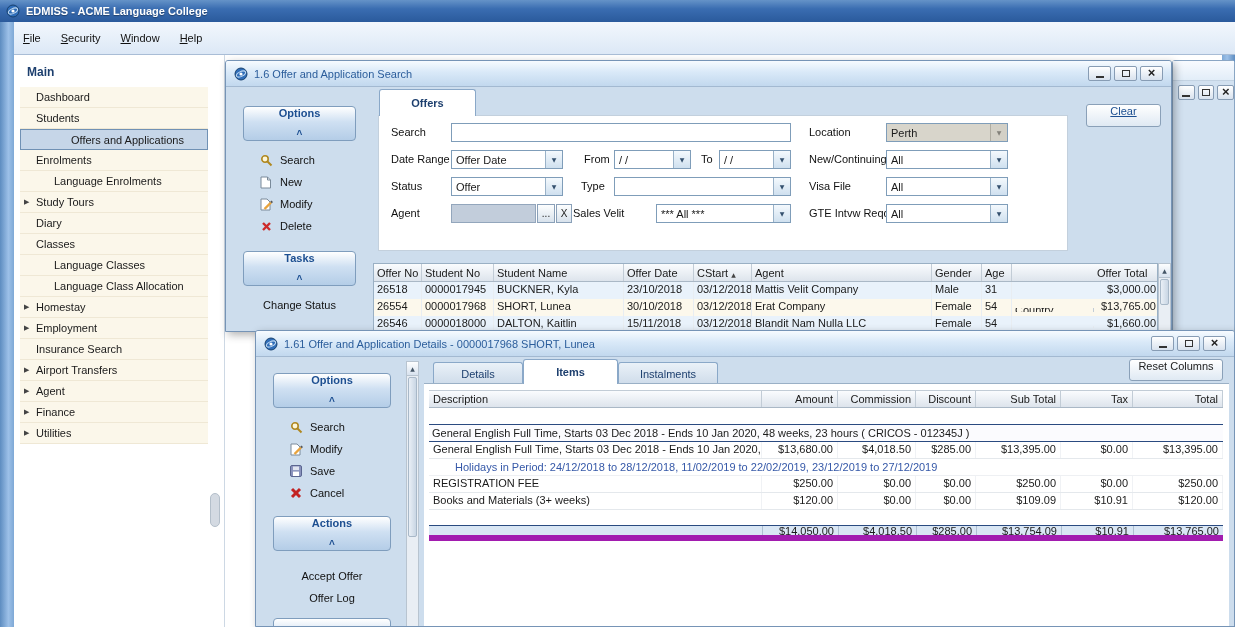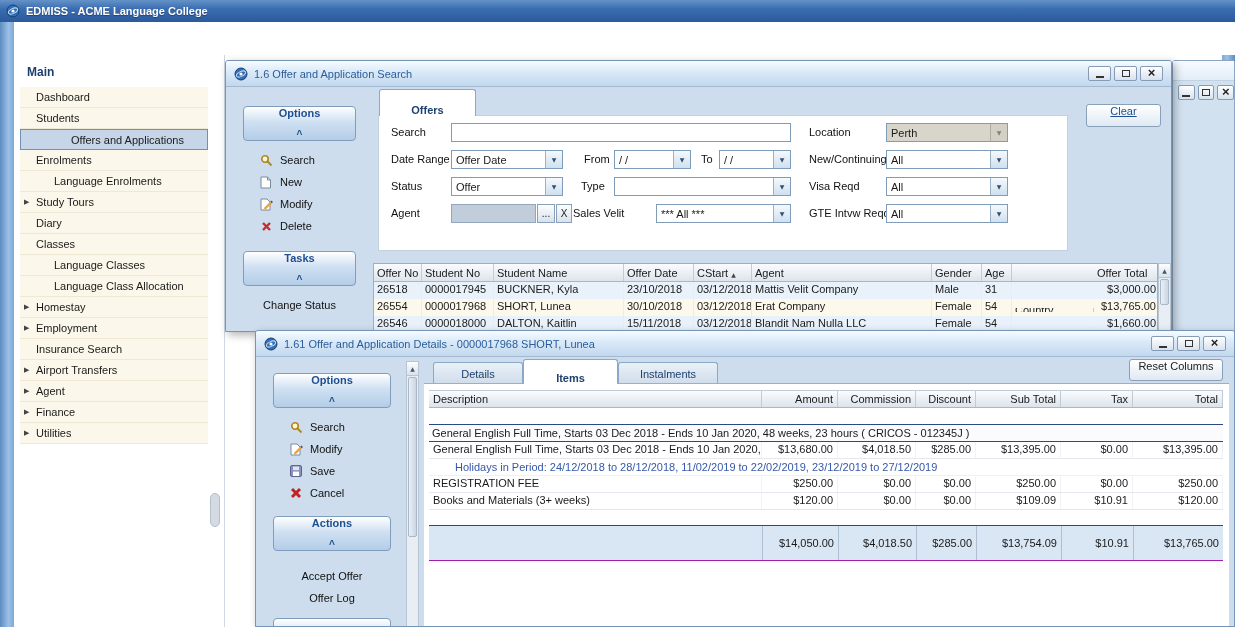--- a/index.html
+++ b/index.html
@@ -42,21 +42,21 @@
 .ph-label{flex:1;}
 .chev{font-weight:bold;color:#1d4f91;font-size:10px;}
 .chev::before{content:"^";}
 .panel-items{padding-top:8px;}
 .panel-item{height:22px;display:flex;align-items:center;gap:7px;padding-left:16px;color:#111;cursor:default;}
 .panel-item.centered{justify-content:center;padding-left:0;}
 .picon{width:14px;flex:0 0 14px;display:flex;align-items:center;justify-content:center;}
 
 
 .tab{position:absolute;display:flex;align-items:center;justify-content:center;border:1px solid #8aa8c8;border-bottom:none;border-radius:3px 3px 0 0;color:#1d3f6e;}
-.tab.active{background:#fff;font-weight:bold;z-index:4;align-items:flex-end;}
+.tab.active{background:#fff;font-weight:bold;z-index:4;}
 .tab.inactive{background:linear-gradient(#eaf1f8,#cfdcea);z-index:1;}
 .btn{position:absolute;display:flex;align-items:flex-start;justify-content:center;border:1px solid #8aa0b8;border-radius:3px;background:linear-gradient(#ffffff,#dfe9f3);color:#1d4f91;z-index:3;}
 .btn.dark{color:#222;}
 .btn.underline{text-decoration:underline;}
 .form-panel{position:absolute;background:#fff;border:1px solid #c3d0dd;z-index:2;}
 .flabel{position:absolute;z-index:3;color:#111;white-space:nowrap;}
 .tinput{position:absolute;height:19px;border:1px solid #7f9db9;padding:0 4px;font:inherit;z-index:3;background:#fff;}
 .combo{position:absolute;height:19px;border:1px solid #7f9db9;background:#fff;display:flex;align-items:center;z-index:3;}
 .combo-val{flex:1;padding-left:4px;white-space:nowrap;overflow:hidden;}
 .dd{width:17px;height:17px;border-left:1px solid #9ab2c8;background:linear-gradient(#f4f9fd,#cfe0ef);display:flex;align-items:center;justify-content:center;flex:0 0 17px;}
@@ -92,21 +92,21 @@
 .dcontent{position:absolute;background:#fff;border-top:1px solid #9ab0c6;z-index:2;}
 .dgrid{position:absolute;}
 .dg-header{display:flex;height:18px;background:linear-gradient(#fafcfe,#dde4ec);border-bottom:1px solid #aab8c6;border-top:1px solid #c2ccd6;}
 .dg-hcell{padding:2px 4px;border-right:1px solid #c2ccd6;white-space:nowrap;overflow:hidden;}
 .dg-spacer{height:16px;}
 .dg-group{height:18px;line-height:17px;border-top:1px solid #2a4a80;border-bottom:1px solid #2a4a80;background:#fbfbfe;padding-left:3px;white-space:nowrap;overflow:hidden;}
 .dg-row{display:flex;height:17px;border-bottom:1px solid #e4e8ec;}
 .dg-cell{padding:1px 4px;white-space:nowrap;overflow:hidden;border-right:1px solid #f0f2f5;}
 .dg-note{height:17px;line-height:16px;color:#3558a8;padding-left:26px;border-bottom:1px solid #eef0f3;white-space:nowrap;overflow:hidden;}
 .dg-spacer2{height:15px;}
-.dg-totals{display:flex;height:36px;background:#d9e6f4;border-top:1px solid #2a4a80;border-bottom:1px solid #a21caf;}
+.dg-totals{display:flex;height:16px;background:#d9e6f4;border-top:1px solid #2a4a80;border-bottom:6px solid #a21caf;}
 .dg-totals .dg-cell{border-right:none;border-left:1px solid #aebfd2;display:flex;align-items:center;justify-content:flex-end;}
 .dg-totals .dg-cell.first{border-left:none;}
 .dcol0{flex:1;}
 .dcol1{width:76px;flex:0 0 76px;}.dcol2{width:78px;flex:0 0 78px;}.dcol3{width:60px;flex:0 0 60px;}
 .dcol4{width:85px;flex:0 0 85px;}.dcol5{width:72px;flex:0 0 72px;}.dcol6{width:90px;flex:0 0 90px;}
 
 
 .behind-window{position:absolute;background:#d2e1f0;border:1px solid #8aa6c4;border-radius:3px 3px 0 0;}
 .bw-top{height:20px;background:linear-gradient(#f8fbff,#e2edf8);border-bottom:1px solid #c2d2e2;}
 .bw-buttons{display:flex;gap:3px;padding:4px 0 0 5px;}
@@ -120,20 +120,26 @@
     <span class="picon">
         <svg width="14" height="14" viewBox="0 0 14 14">
           <circle cx="7" cy="7" r="6" fill="#2f6db8" stroke="#17406e"></circle>
           <ellipse cx="7" cy="7" rx="5" ry="2.4" fill="none" stroke="#bcd6ef" stroke-width="1.1" transform="rotate(-28 7 7)"></ellipse>
           <circle cx="7" cy="7" r="1.6" fill="#fff"></circle>
         </svg>
       </span>
     <span>EDMISS - ACME Language College</span>
   </div>
 
+  <div class="menubar">
+    <span class="menu-item">File</span>
+    <span class="menu-item">Security</span>
+    <span class="menu-item">Window</span>
+    <span class="menu-item">Help</span>
+  </div>
 
   <div class="frame-left"></div>
   <div class="frame-right"></div>
 
   <div class="sidebar">
     <div class="sidebar-header">Main</div>
     <div class="tree-item">
         <span class="tw"></span>
         <span class="tree-label">Dashboard</span>
       </div>
@@ -336,21 +342,21 @@
     <span class="flabel" style="left:165px;top:119px;">Status</span>
     <div class="combo" style="left:225px;top:116px;width:112px;">
       <span class="combo-val">Offer</span>
         <span class="dd"></span>
     </div>
     <span class="flabel" style="left:355px;top:119px;">Type</span>
     <div class="combo" style="left:388px;top:116px;width:177px;">
       <span class="combo-val"></span>
         <span class="dd"></span>
     </div>
-    <span class="flabel" style="left:583px;top:119px;">Visa Reqd</span>
+    <span class="flabel" style="left:583px;top:119px;">Visa File</span>
     <div class="combo" style="left:660px;top:116px;width:122px;">
       <span class="combo-val">All</span>
         <span class="dd"></span>
     </div>
 
     <span class="flabel" style="left:165px;top:146px;">Agent</span>
     <div class="field-disabled" style="left:225px;top:143px;width:85px;"></div>
     <div class="mini-btn" style="left:311px;top:143px;width:18px;">...</div>
     <div class="mini-btn" style="left:330px;top:143px;width:16px;">X</div>
     <span class="flabel" style="left:347px;top:146px;">Sales Velit</span>

